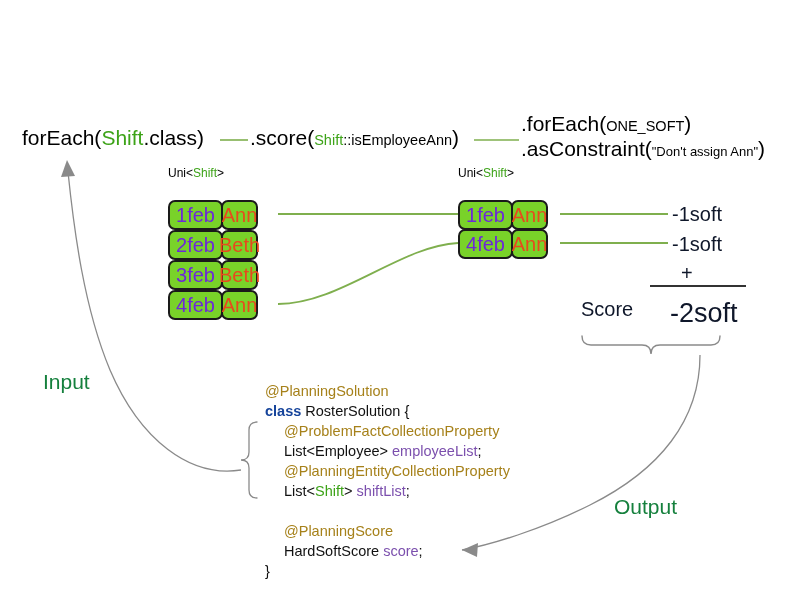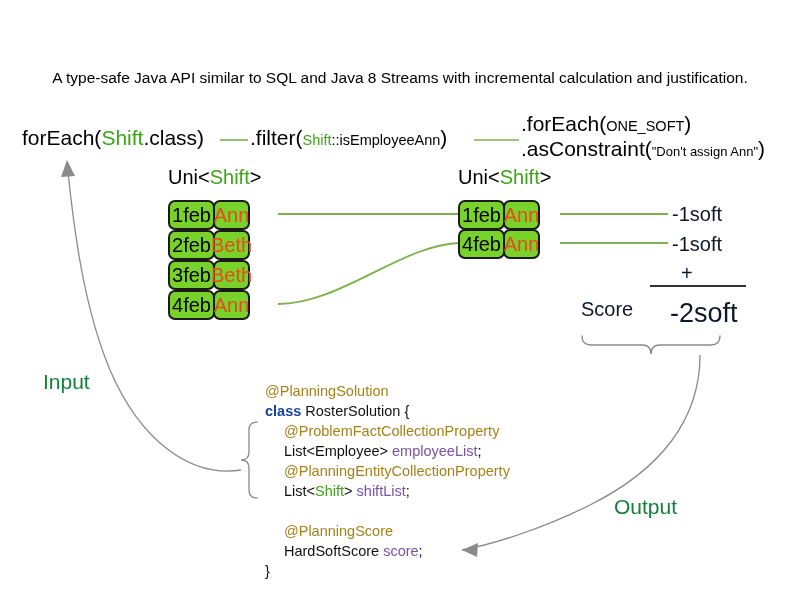--- a/index.html
+++ b/index.html
@@ -42,21 +42,21 @@
   .green { color: #3DA318; }
   .kw-small { font-size: 14.5px; margin-top: 19px; }
   .kw-small-green { font-size: 14.5px; color: #3DA318; }
   .str-small { font-size: 13px; color: #000; }
 
   #foreach { left: 22px; top: 126px; }
   #filter  { left: 250px; top: 126px; }
   #penalize { left: 521px; top: 112px; font-size: 21px; }
   #asconstraint { left: 521px; top: 137px; font-size: 21px; }
 
-  .uni-label { position: absolute; font-size: 20px; color: #000; white-space: nowrap; }
+  .uni-label { position: absolute; font-size: 12px; color: #000; white-space: nowrap; }
   #uni-left  { left: 168px; top: 166px; }
   #uni-right { left: 458px; top: 166px; }
 
   
   .shift-row {
     position: absolute;
     display: flex;
     align-items: stretch;
     height: 30px;
   }
@@ -65,21 +65,21 @@
     border: 2px solid #1a1a1a;
     border-radius: 7px;
     box-sizing: border-box;
     display: flex;
     align-items: center;
     justify-content: center;
     font-size: 20px;
     line-height: 20px;
     padding: 0 3px;
   }
-  .cell-date { width: 47px; color: #000000; }
+  .cell-date { width: 55px; color: #6d28d9; }
   .cell-emp  { width: 37px; color: #E8491D; margin-left: -2px; }
 
   
   .soft-label { position: absolute; font-size: 20px; color: #0f172a; white-space: nowrap; }
   #soft1 { left: 672px; top: 203px; }
   #soft2 { left: 672px; top: 233px; }
   #plus  { left: 681px; top: 262px; font-size: 20px; }
   #sum-rule {
     position: absolute;
     left: 650px; top: 285px; width: 96px; height: 0;
@@ -115,21 +115,20 @@
     left: 0; top: 0;
     width: 800px; height: 600px;
     pointer-events: none;
   }
 </style>
 </head>
 <body>
 
 <div id="canvas">
 
-  <div id="subtitle">A type-safe Java API similar to SQL and Java 8 Streams with incremental calculation and justification.</div>
 
   <svg class="overlay" viewBox="0 0 800 600">
 
     <line x1="220" y1="140" x2="248" y2="140" stroke="#7FAF4E" stroke-width="1.6"></line>
     <line x1="474" y1="140" x2="519" y2="140" stroke="#7FAF4E" stroke-width="1.6"></line>
 
     <line x1="278" y1="214" x2="458" y2="214" stroke="#7FAF4E" stroke-width="1.8"></line>
 
     <path d="M278,304 C340,304 400,246 458,243" fill="none" stroke="#7FAF4E" stroke-width="1.8"></path>
 
@@ -142,21 +141,21 @@
     <polygon points="462,550 478,543 477,557" fill="#8a8a8a"></polygon>
 
     <path d="M257,422 q-8,0 -8,8 v22 q0,8 -8,8 q8,0 8,8 v22 q0,8 8,8" fill="none" stroke="#8a8a8a" stroke-width="1.3" stroke-linecap="round"></path>
 
     <path d="M241,470 C190,478 140,440 110,370 C84,308 74,230 68,172" fill="none" stroke="#8a8a8a" stroke-width="1.3"></path>
     <polygon points="67,160 61,177 75,176" fill="#8a8a8a"></polygon>
   </svg>
 
   <div class="pipe-text" id="foreach"><span>forEach(</span><span class="green">Shift</span><span>.class)</span></div>
 
-  <div class="pipe-text" id="filter"><span>.filter(</span><span class="kw-small-green">Shift</span><span class="kw-small">::isEmployeeAnn</span><span>)</span></div>
+  <div class="pipe-text" id="filter"><span>.score(</span><span class="kw-small-green">Shift</span><span class="kw-small">::isEmployeeAnn</span><span>)</span></div>
 
   <div class="pipe-text" id="penalize"><span>.forEach(</span><span class="kw-small">ONE_SOFT</span><span>)</span></div>
 
   <div class="pipe-text" id="asconstraint"><span>.asConstraint(</span><span class="str-small">"Don't assign Ann"</span><span>)</span></div>
 
   <div class="uni-label" id="uni-left"><span>Uni&lt;</span><span class="green">Shift</span><span>&gt;</span></div>
 
   <div class="uni-label" id="uni-right"><span>Uni&lt;</span><span class="green">Shift</span><span>&gt;</span></div>
 
   <div class="shift-row" style="left:168px; top:200px;">

